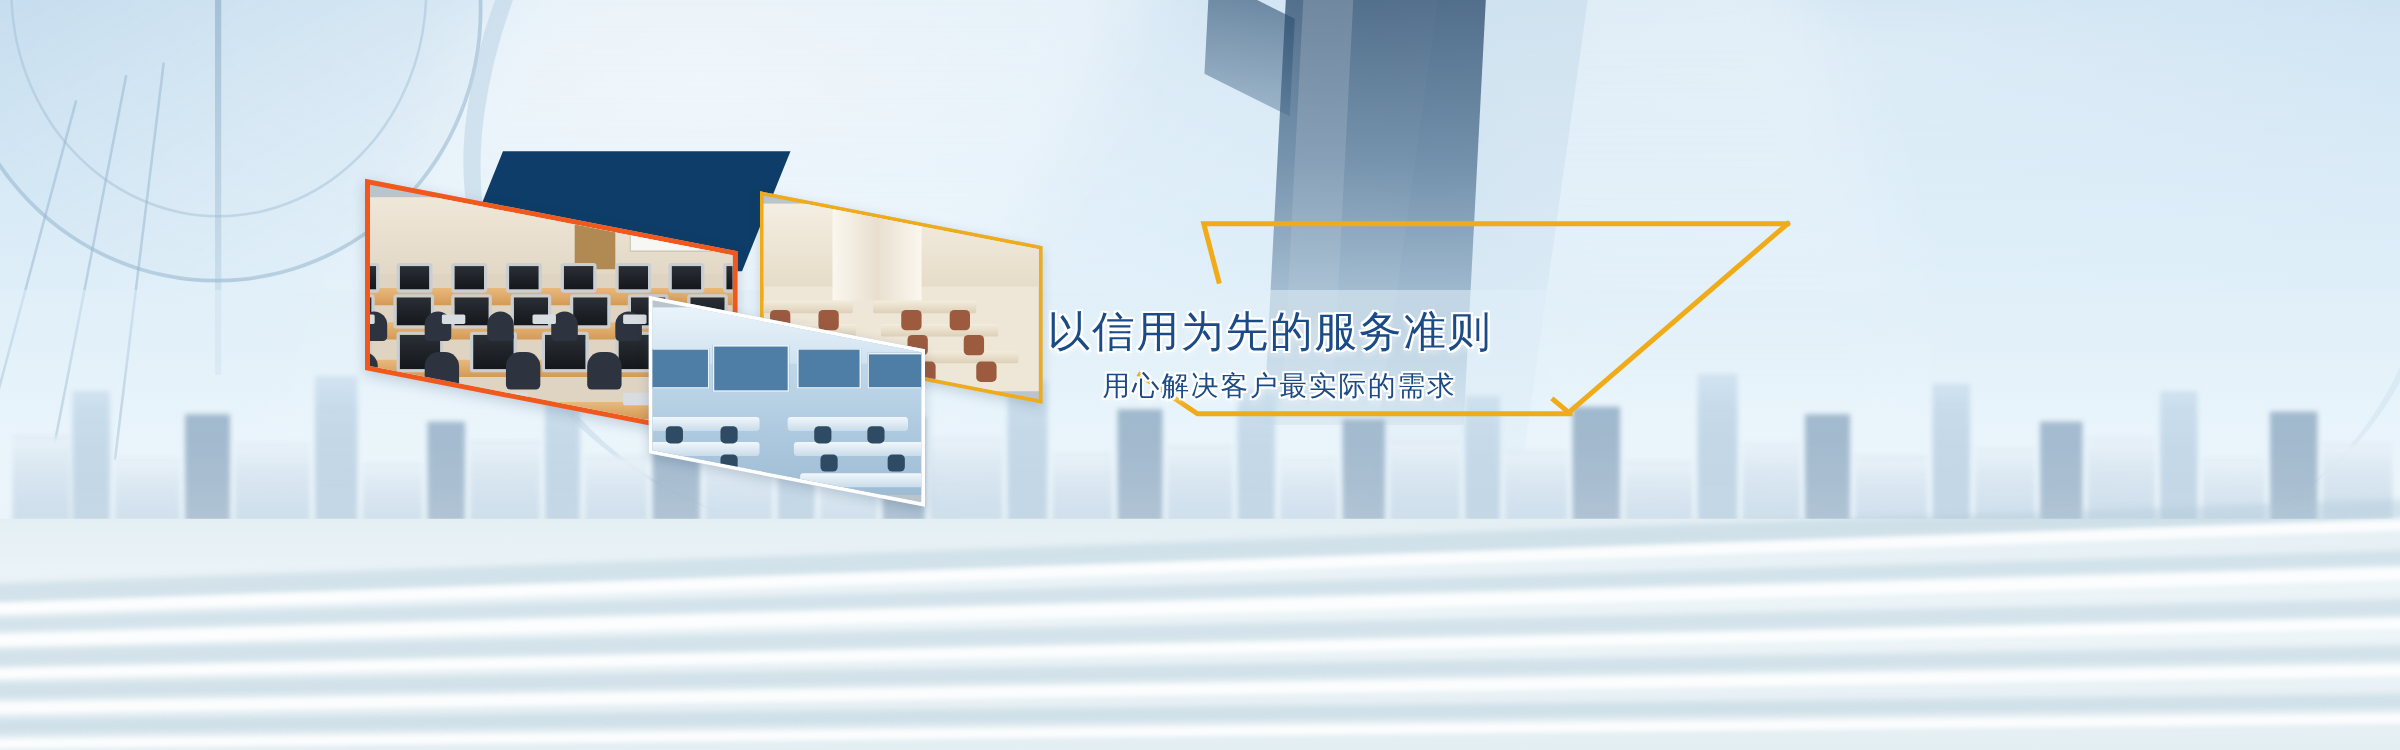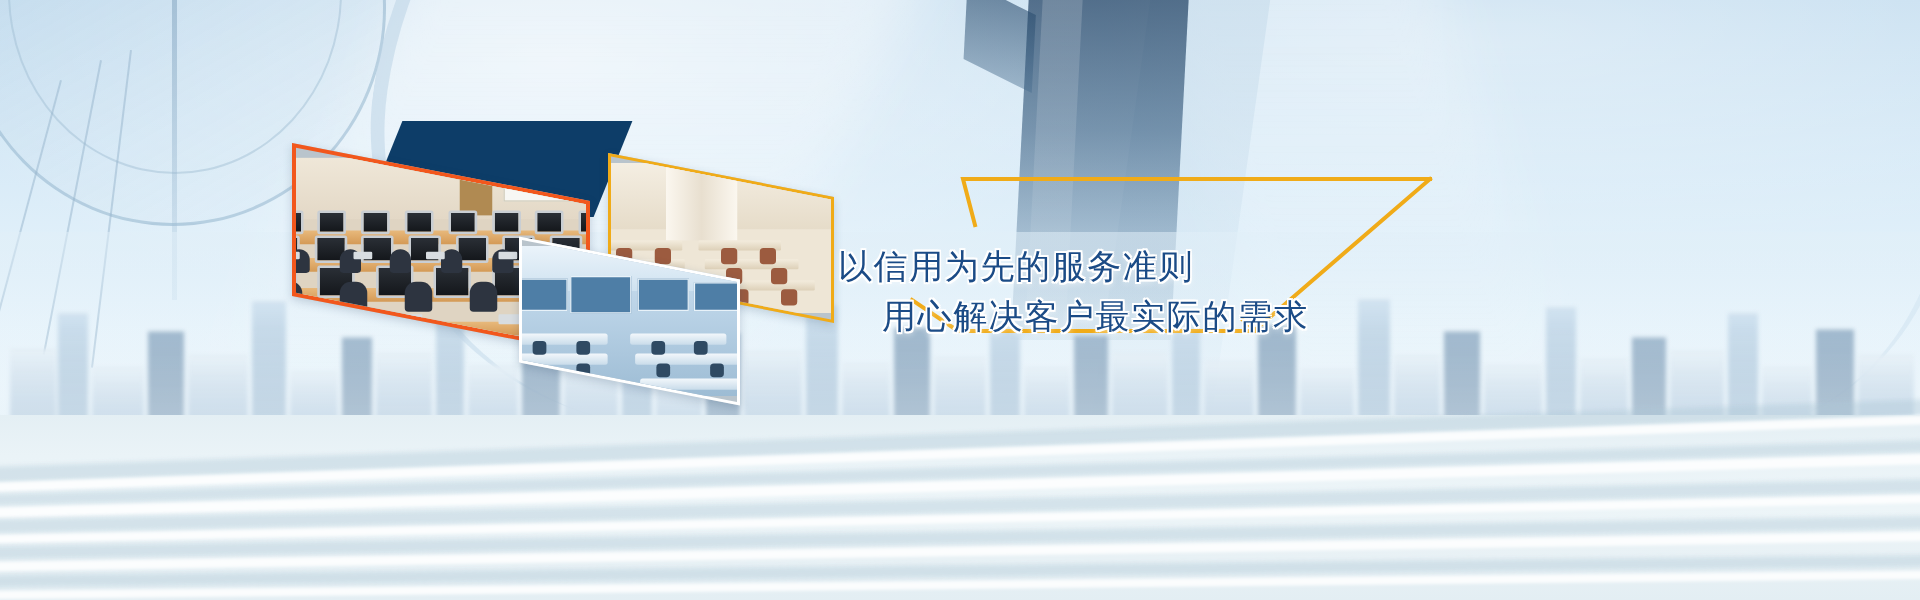--- a/index.html
+++ b/index.html
@@ -229,21 +229,21 @@
     white-space:nowrap;
     text-shadow:
       -1.6px -1.6px 0 #ffffff,  1.6px -1.6px 0 #ffffff,
       -1.6px  1.6px 0 #ffffff,  1.6px  1.6px 0 #ffffff,
       -1.6px 0 0 #ffffff, 1.6px 0 0 #ffffff,
       0 -1.6px 0 #ffffff, 0 1.6px 0 #ffffff,
       0 3px 6px rgba(255,255,255,.85);
     margin-top: 48px;
   }
   .line1 { font-size:34px; }
-  .line2 { font-size:34px; margin-left:44px; margin-top:4px; }
+  .line2 { font-size:22px; margin-left:44px; margin-top:4px; }
 </style>
 </head>
 <body>
 
 <div class="banner">
 
   <div class="sky-glow"></div>
   <div class="sky-streak"></div>
   <div class="sky-streak b"></div>
 

